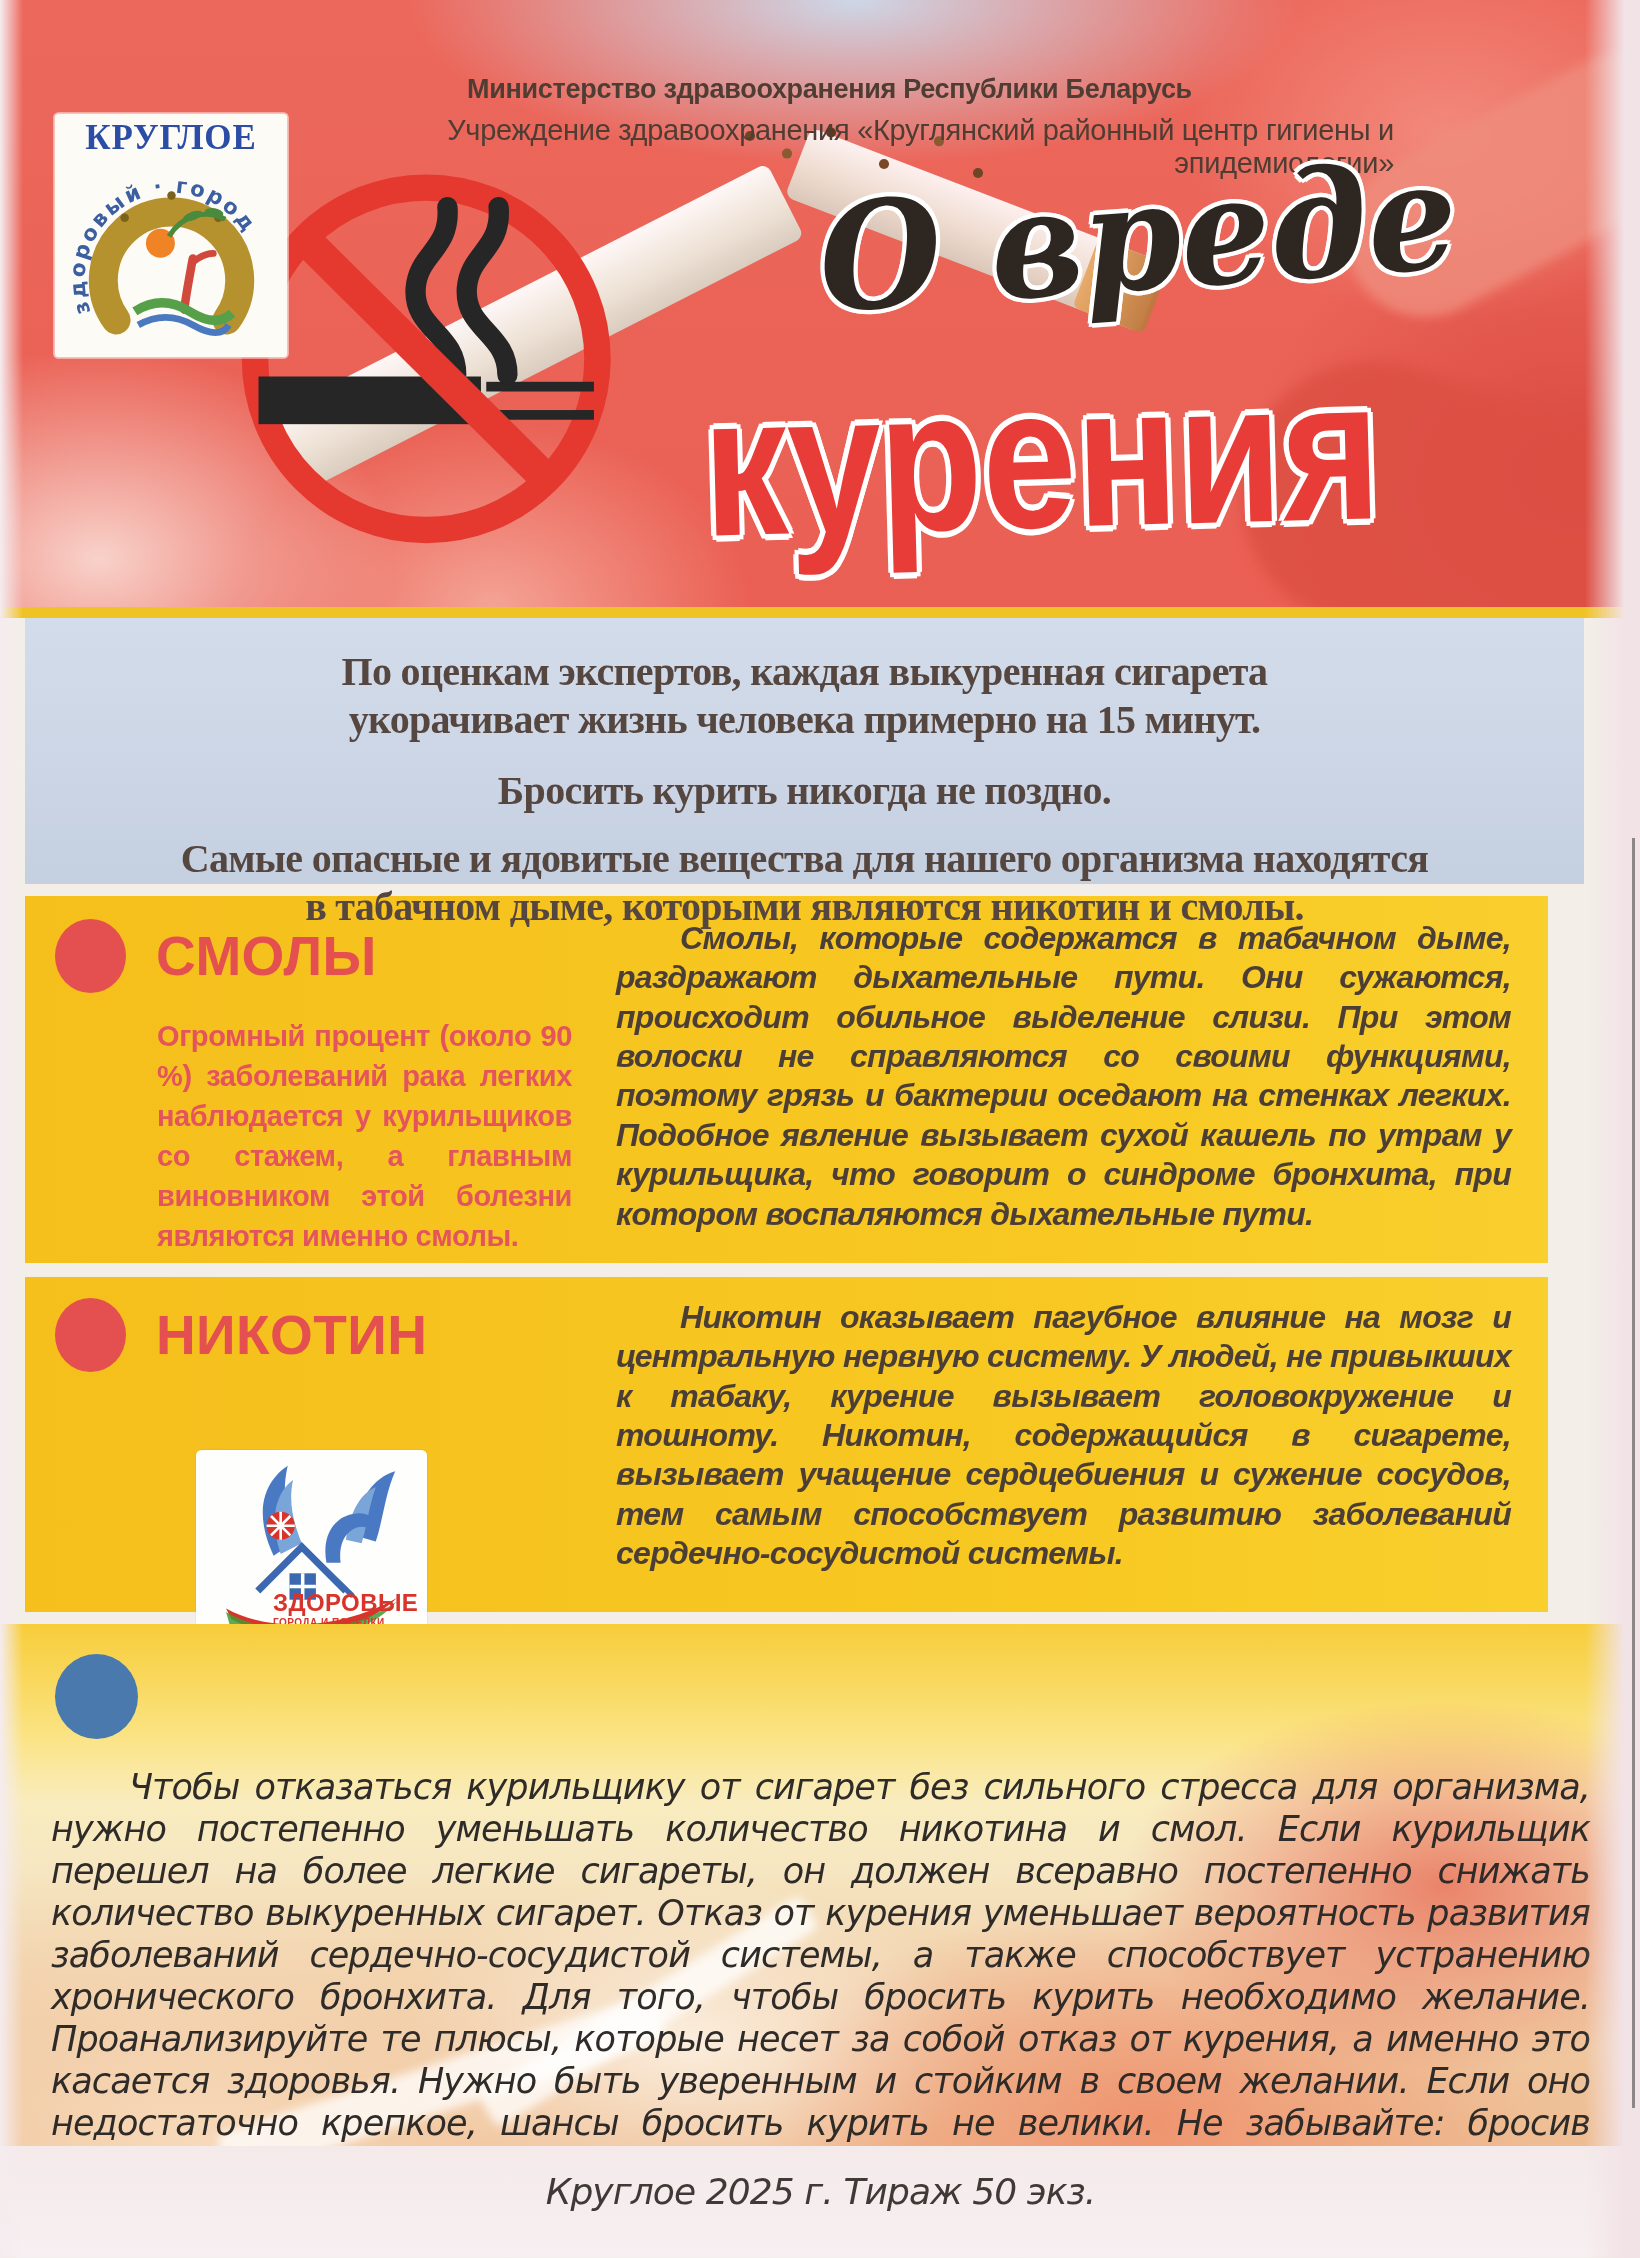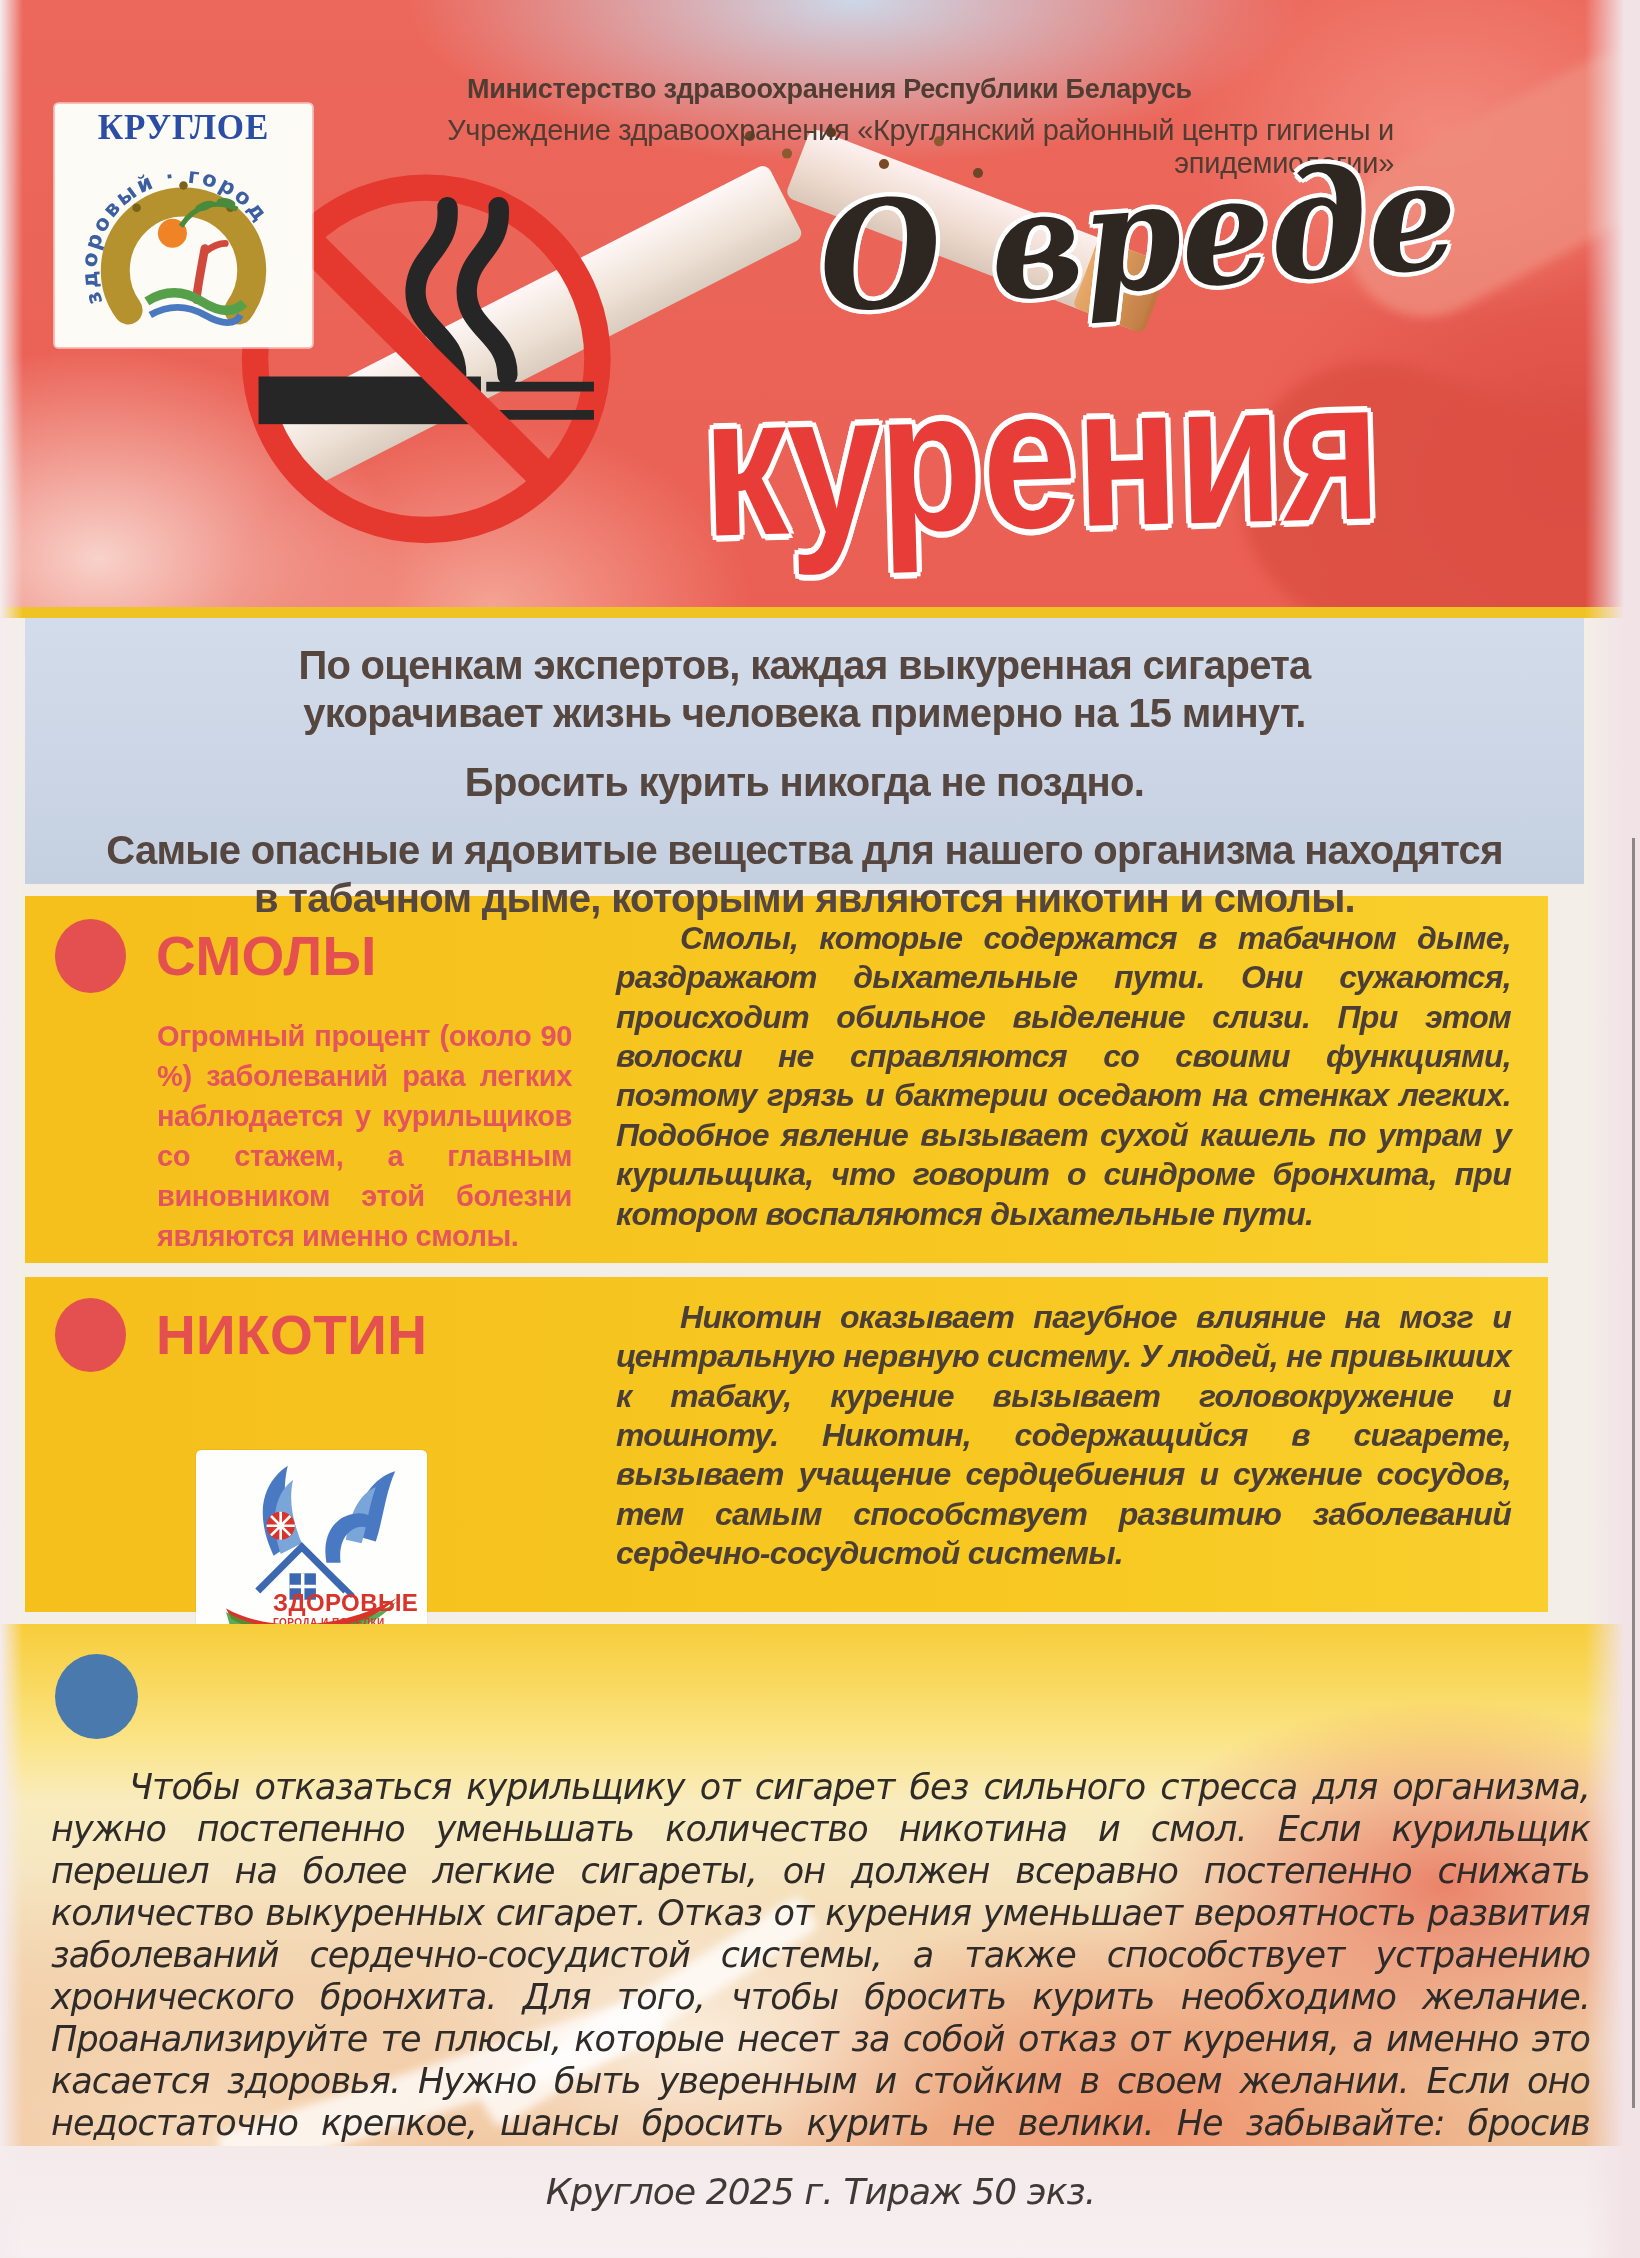--- a/index.html
+++ b/index.html
@@ -32,21 +32,21 @@
   .fingerTR { position:absolute; right:-71px; top:106px; width:379px; height:159px; border-radius:79px;
     background:#ef8d7d; transform:rotate(-28deg); opacity:.8; filter:blur(5.3px); }
   .fingerBR { position:absolute; right:-53px; bottom:-53px; width:459px; height:265px; border-radius:141px;
     background:#dd4f43; transform:rotate(20deg); opacity:.85; filter:blur(7px); }
 
   .ministry { position:absolute; left:265px; top:74px; width:1129px; text-align:center; color:#4f3c33; z-index:5; }
   .ministry .l1 { font-size:27px; font-weight:700; letter-spacing:-0.3px; }
   .ministry .l2 { font-size:29px; font-weight:400; letter-spacing:-0.3px; margin-top:8.8px;text-align:right; }
 
   .krugloe {
-    position:absolute; left:55px; top:104px; width:257px; height:243px; z-index:6;
+    position:absolute; left:55px; top:114px; width:232px; height:243px; z-index:6;
     background:#fdfbf6; border-radius:3.5px; box-shadow:0 0 0 1.8px rgba(255,255,255,.6);
     text-align:center;
   }
   .krugloe .kt { font-family:"Liberation Serif", serif; font-weight:700; color:#2c4da6; font-size:35px; letter-spacing:0.9px; margin-top:3.5px; }
 
   .nosmoke { position:absolute; left:225px; top:154px; z-index:4; }
 
   .title-script {
     position:absolute; left:732px; top:150px; width:812px; z-index:6; text-align:center;
     font-family:"DejaVu Serif", serif; font-style:italic; font-weight:700;
@@ -61,21 +61,21 @@
   }
 
   
   .ystrip { width:100%; height:10.6px; background:#f0c324; }
   .gap14 { width:100%; height:12.4px; }
   .gap16 { width:100%; height:14px; }
 
   .intro {
     box-sizing:border-box; margin:0 57px 0 25px; height:266px;
     background:linear-gradient(180deg,#d3dcea 0%,#cbd5e5 60%,#c4cfe0 100%);
-    text-align:center; color:#564640; padding-top:23px;
+    text-align:center; color:#564640; padding-top:30px;font-family:Liberation Serif, serif;
   }
   .intro p { margin:0; font-weight:700; letter-spacing:-0.7px; }
   .intro .big { font-size:40px; line-height:1.2; }
   .intro .mid { font-size:40px; margin-top:23px; margin-bottom:21px; }
 
   .panel {
     box-sizing:border-box; margin:0 93px 0 25px; display:flex;
     background:linear-gradient(90deg,#f5bf1c 0%,#f8c922 70%,#f9cf2e 100%);
   }
   .panel.smoly { height:367px; padding:23px 37px 8.8px 30px; }

